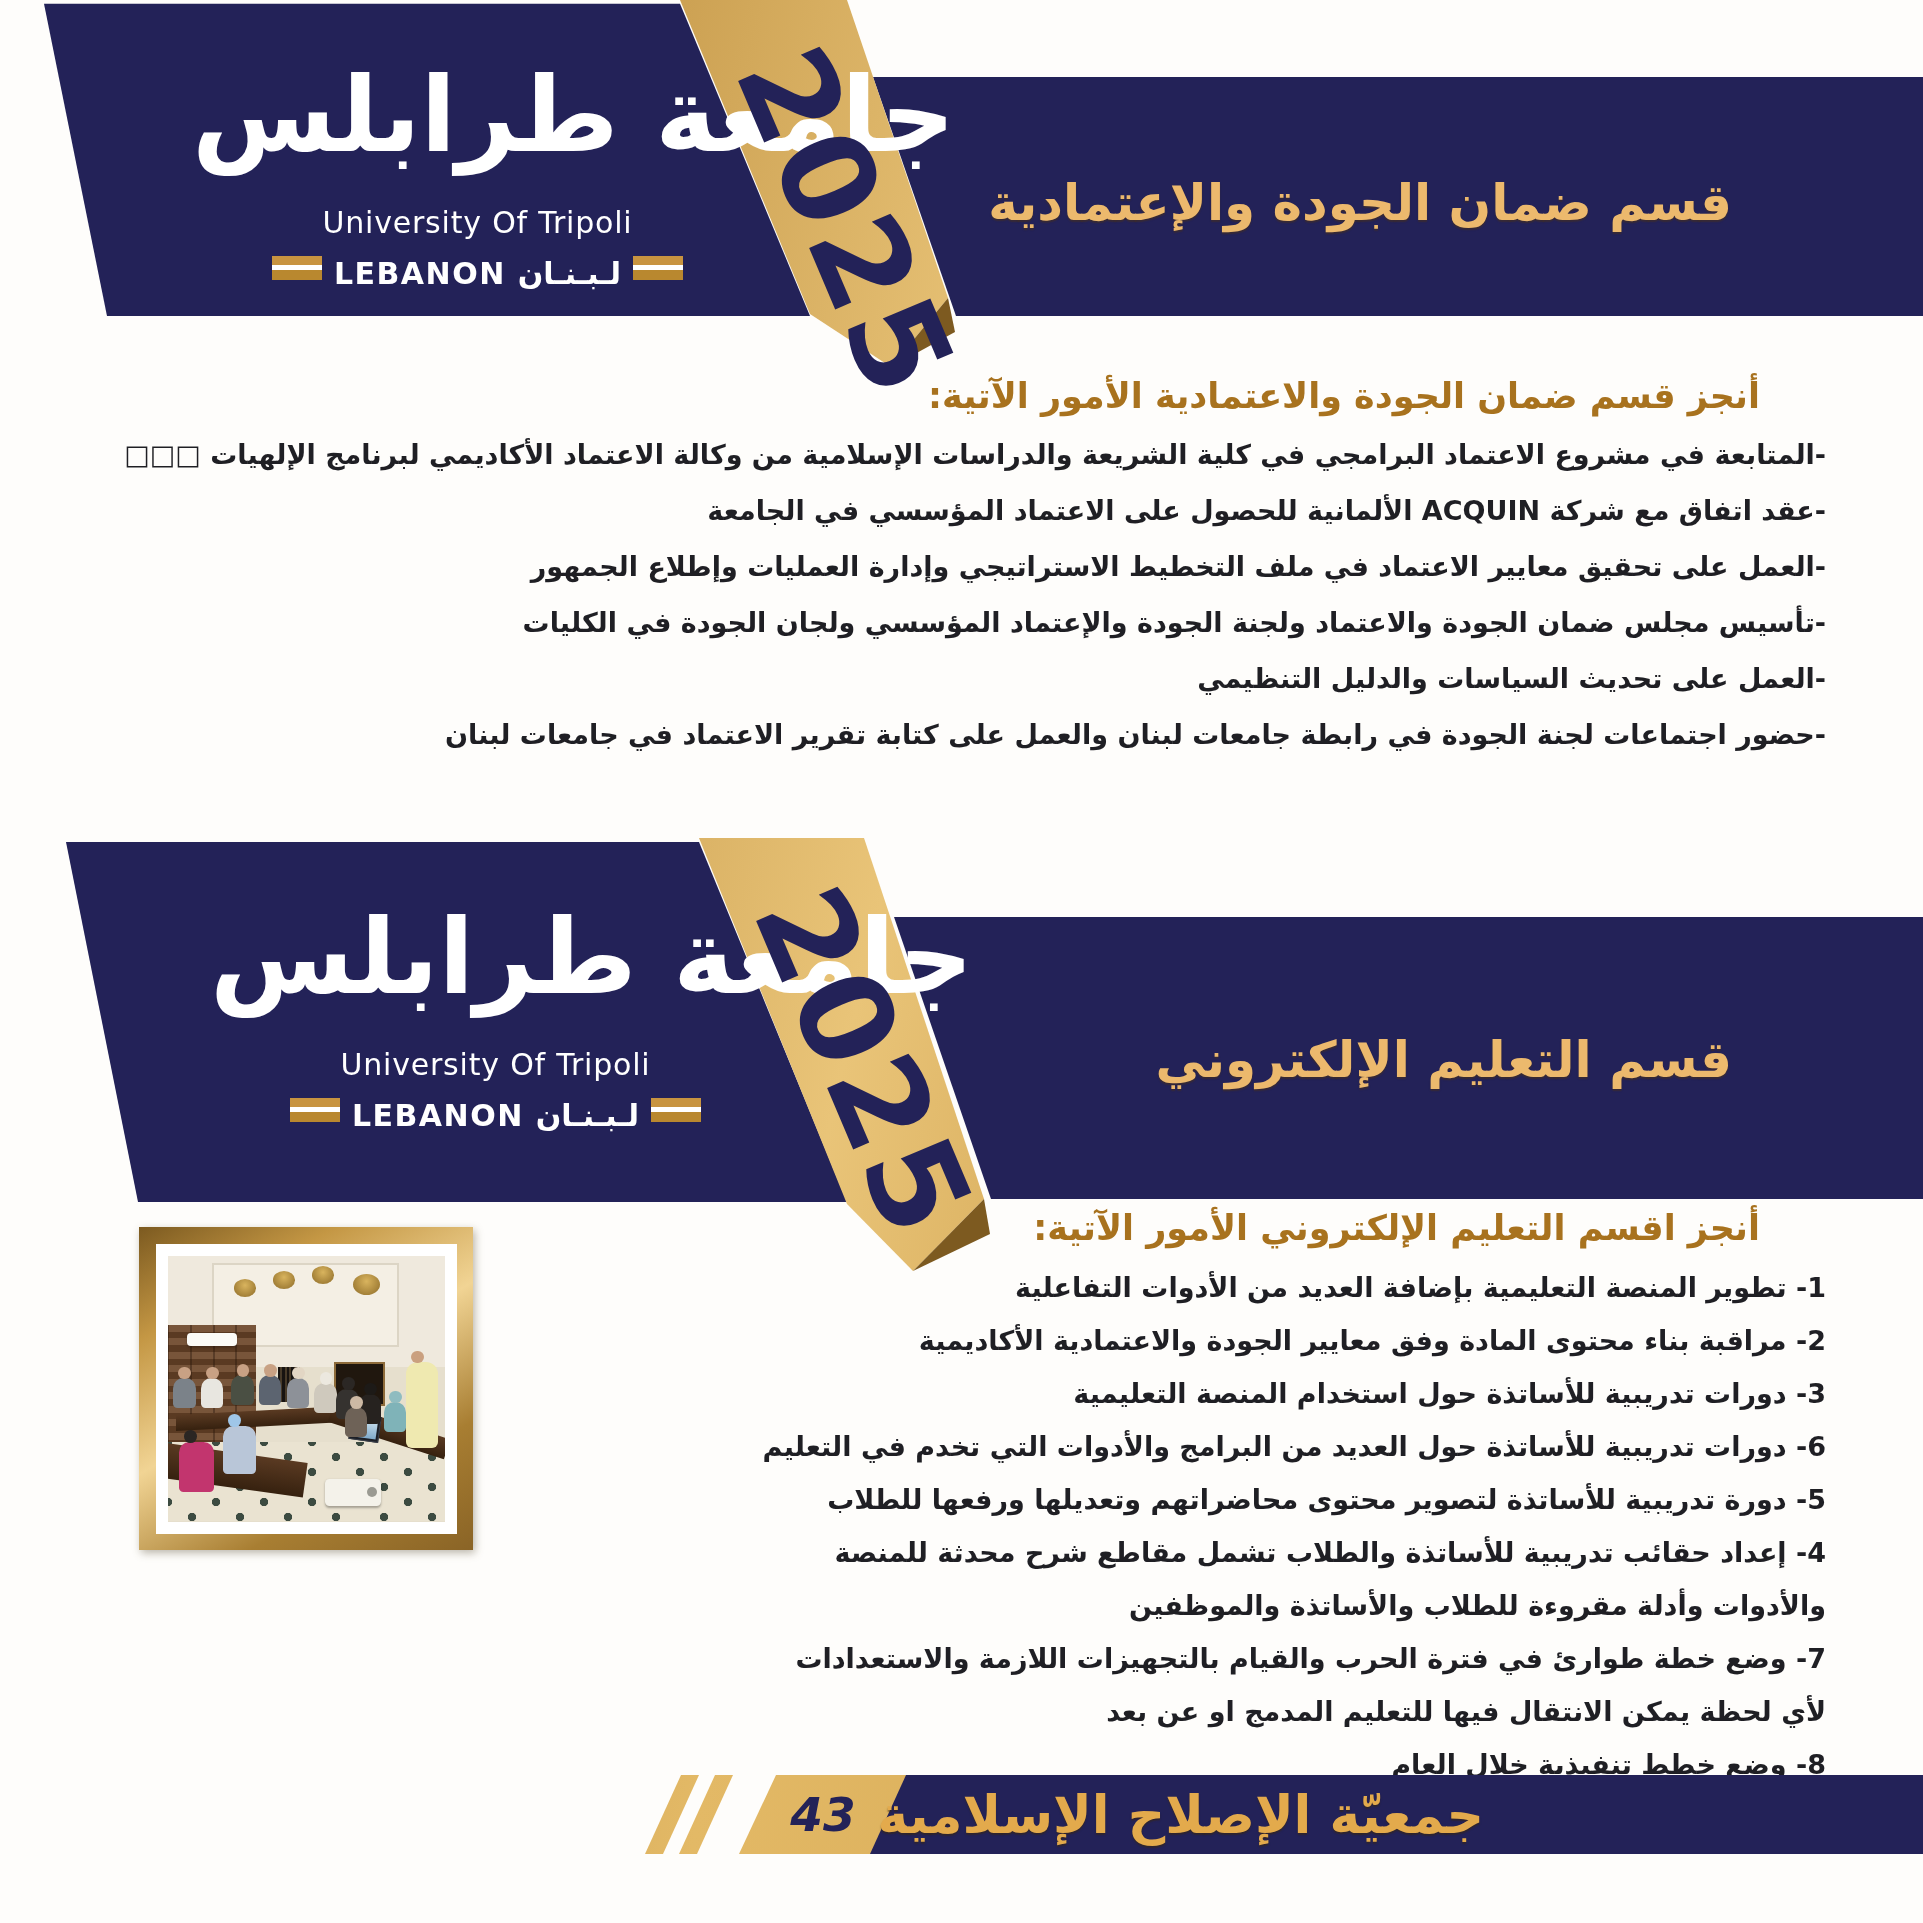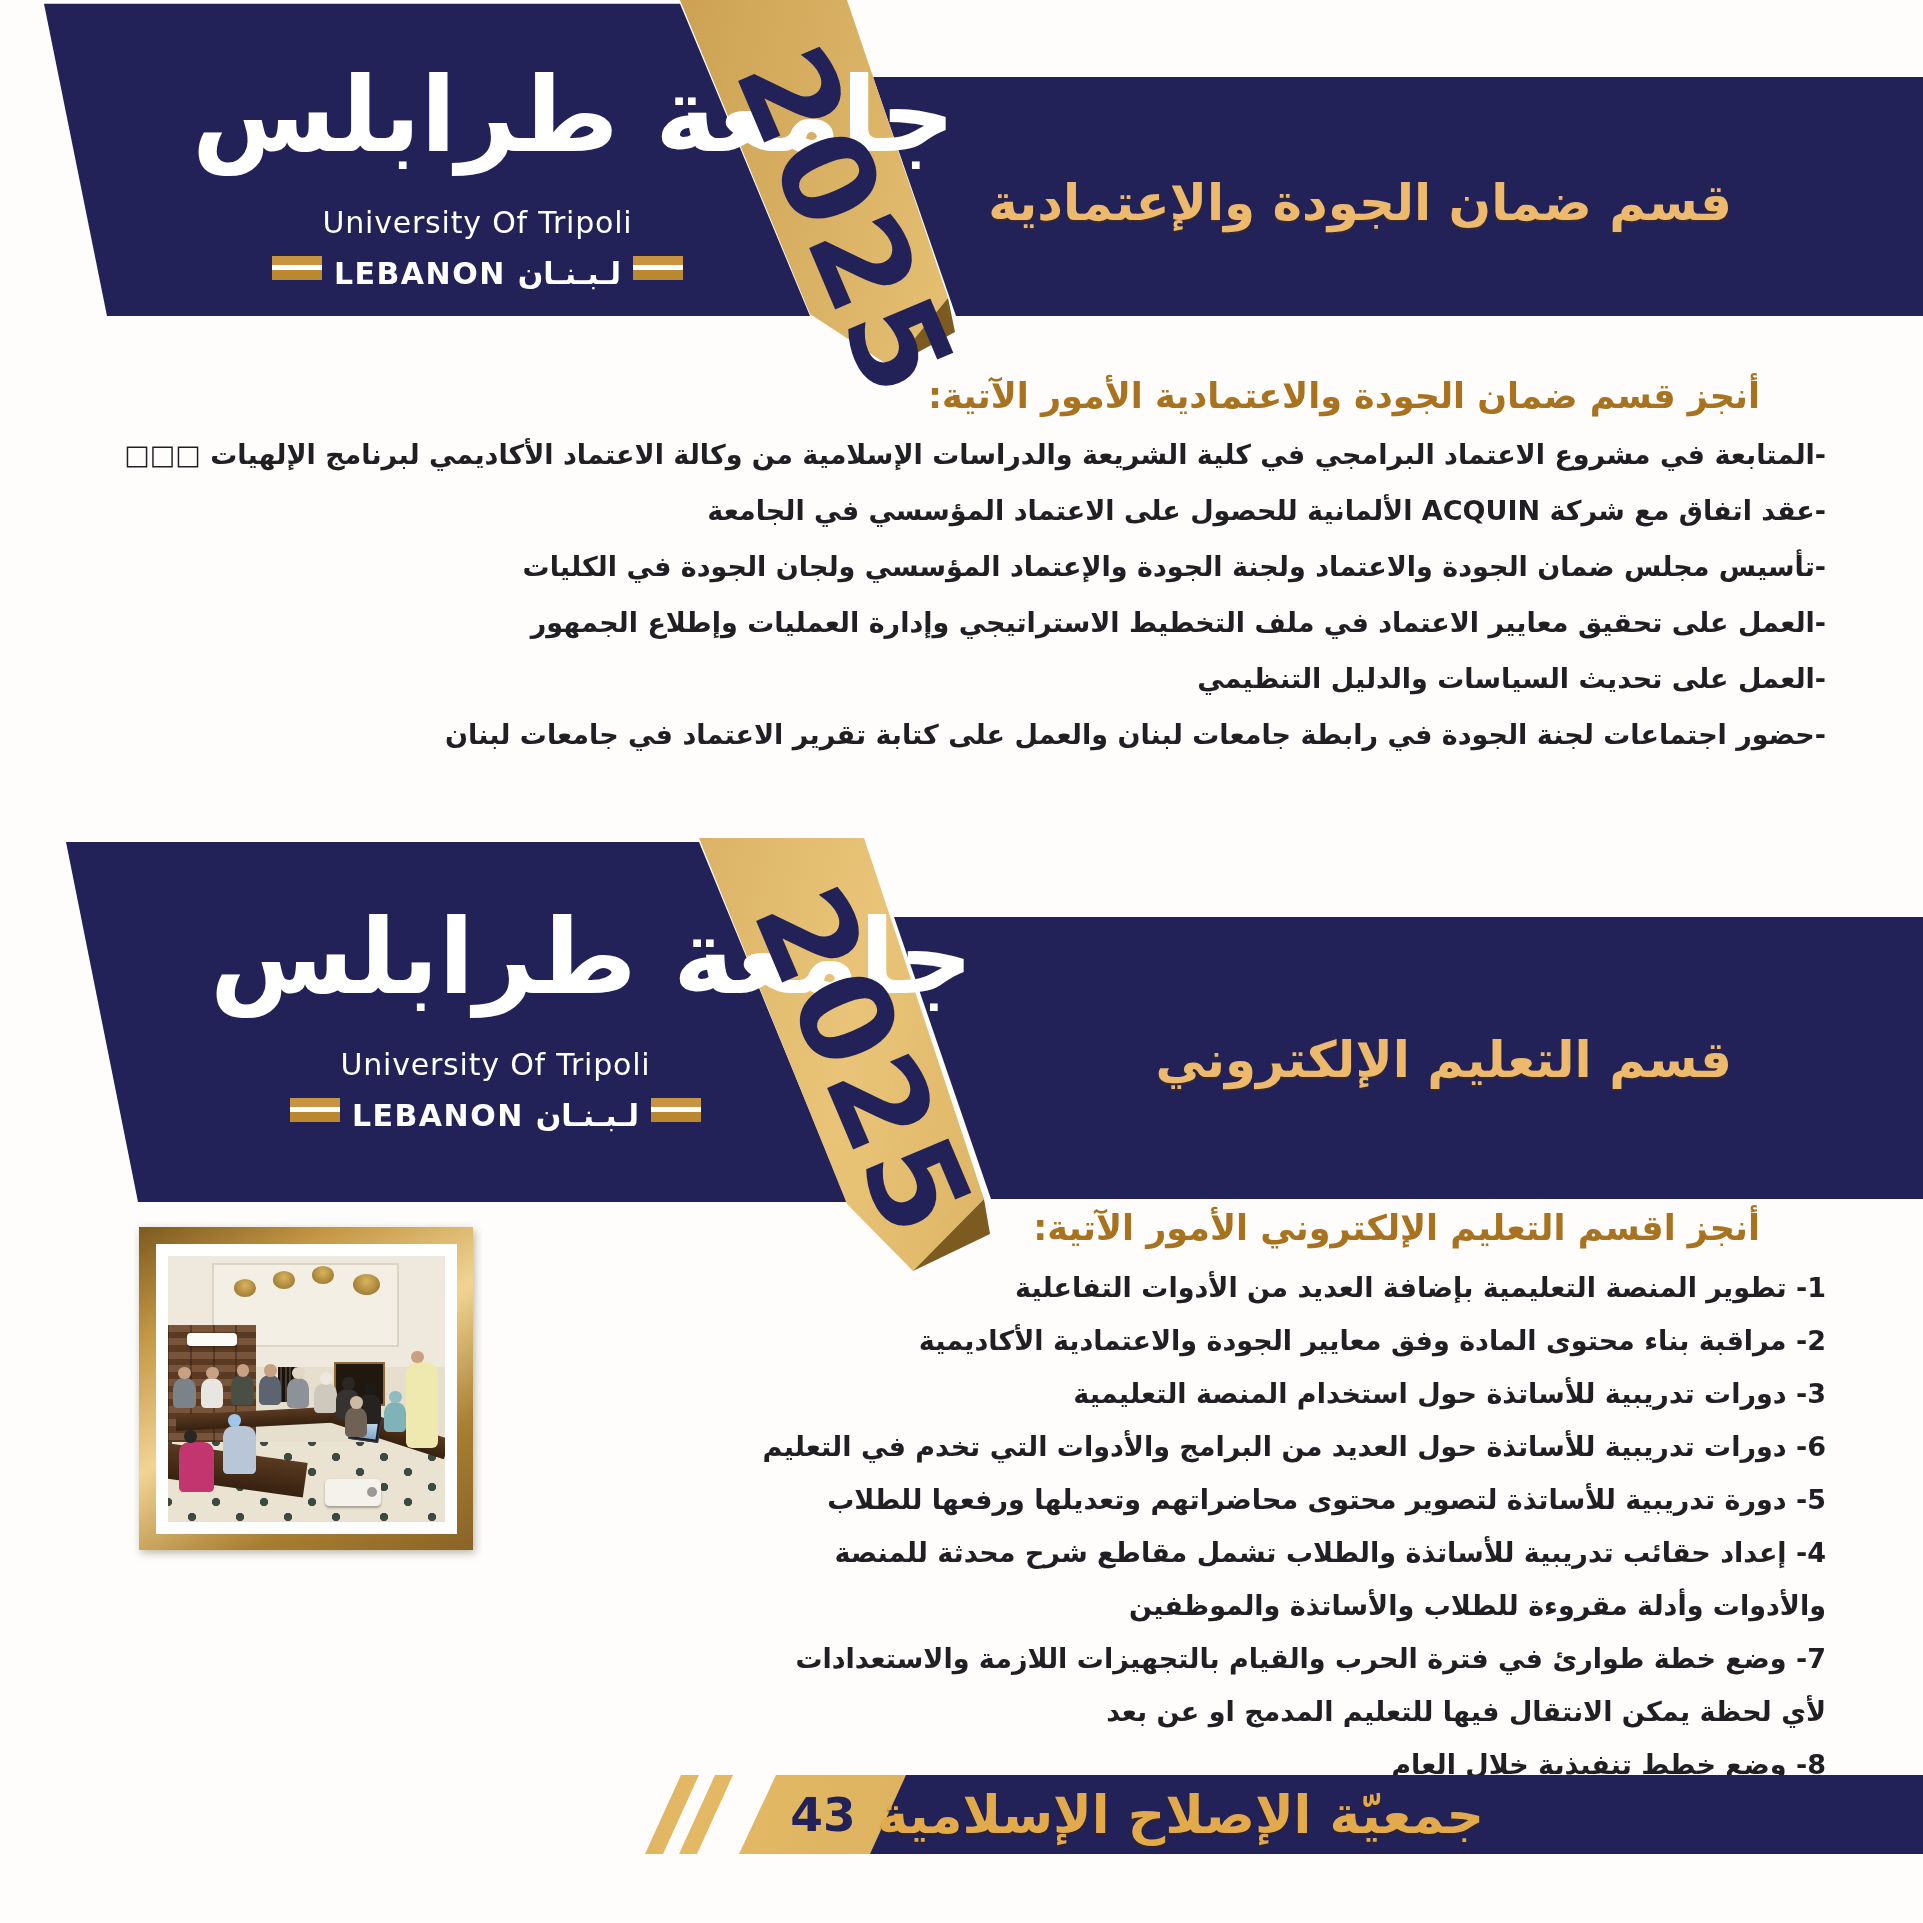--- a/index.html
+++ b/index.html
@@ -93,21 +93,21 @@
   .laptop{left:66%;top:60%;width:10%;height:9%;background:#1c1f26;border:1.5px solid #3a3f4a;transform:rotate(8deg);}
   .laptop::after{content:"";position:absolute;inset:1.5px;background:linear-gradient(#cfe4f0,#7fa9c9);}
   .person{width:22.5px;height:30px;border-radius:10.5px 10.5px 4.5px 4.5px;background:var(--shirt,#555);}
   .person::before{content:"";position:absolute;top:-11.3px;left:5.3px;width:12.8px;height:12.8px;border-radius:50%;background:var(--head,#c8a184);}
   .stand{width:32px;height:86px;border-radius:12px 12px 6px 6px;}
 
   
   .page-num{
     position:absolute;left:756px;top:1775px;width:134px;height:79px;
     display:flex;align-items:center;justify-content:center;
-    font-size:47px;font-weight:700;color:#232258;
+    font-size:47px;font-weight:700;color:#232258;font-style:italic;
   }
   .org{
     position:absolute;right:440px;top:1783px;width:421px;direction:rtl;text-align:center;
     font-size:52px;line-height:65px;font-weight:700;color:#e3aa4c;white-space:nowrap;
     text-shadow:0 1.5px 1.5px rgba(60,40,5,.5);
   }
 </style>
 </head>
 <body>
 
@@ -132,22 +132,22 @@
     <div class="year" style="left:842px;top:26px;">2025</div>
 
     <div class="sec-title" style="right:192px;top:174px;">قسم ضمان الجودة والإعتمادية</div>
   </div>
 
   <div class="sec-heading" style="right:164px;top:376px;">أنجز قسم ضمان الجودة والاعتمادية الأمور الآتية:</div>
 
   <div class="list list1">
     <div class="li">-المتابعة في مشروع الاعتماد البرامجي في كلية الشريعة والدراسات الإسلامية من وكالة الاعتماد الأكاديمي لبرنامج الإلهيات □□□</div>
     <div class="li">-عقد اتفاق مع شركة ACQUIN الألمانية للحصول على الاعتماد المؤسسي في الجامعة</div>
+    <div class="li">-العمل على تحقيق معايير الاعتماد في ملف التخطيط الاستراتيجي وإدارة العمليات وإطلاع الجمهور</div>
     <div class="li">-تأسيس مجلس ضمان الجودة والاعتماد ولجنة الجودة والإعتماد المؤسسي ولجان الجودة في الكليات</div>
-    <div class="li">-العمل على تحقيق معايير الاعتماد في ملف التخطيط الاستراتيجي وإدارة العمليات وإطلاع الجمهور</div>
     <div class="li">-العمل على تحديث السياسات والدليل التنظيمي</div>
     <div class="li">-حضور اجتماعات لجنة الجودة في رابطة جامعات لبنان والعمل على كتابة تقرير الاعتماد في جامعات لبنان</div>
   </div>
 
   <div class="abs">
     <div class="shape navy-fill b2-left dshadow"></div>
     <div class="shape navy-fill b2-right dshadow"></div>
     <div class="shape gold-band-fill b2-band dshadow"></div>
     <div class="shape gold-dark-fill b2-fold"></div>
 

